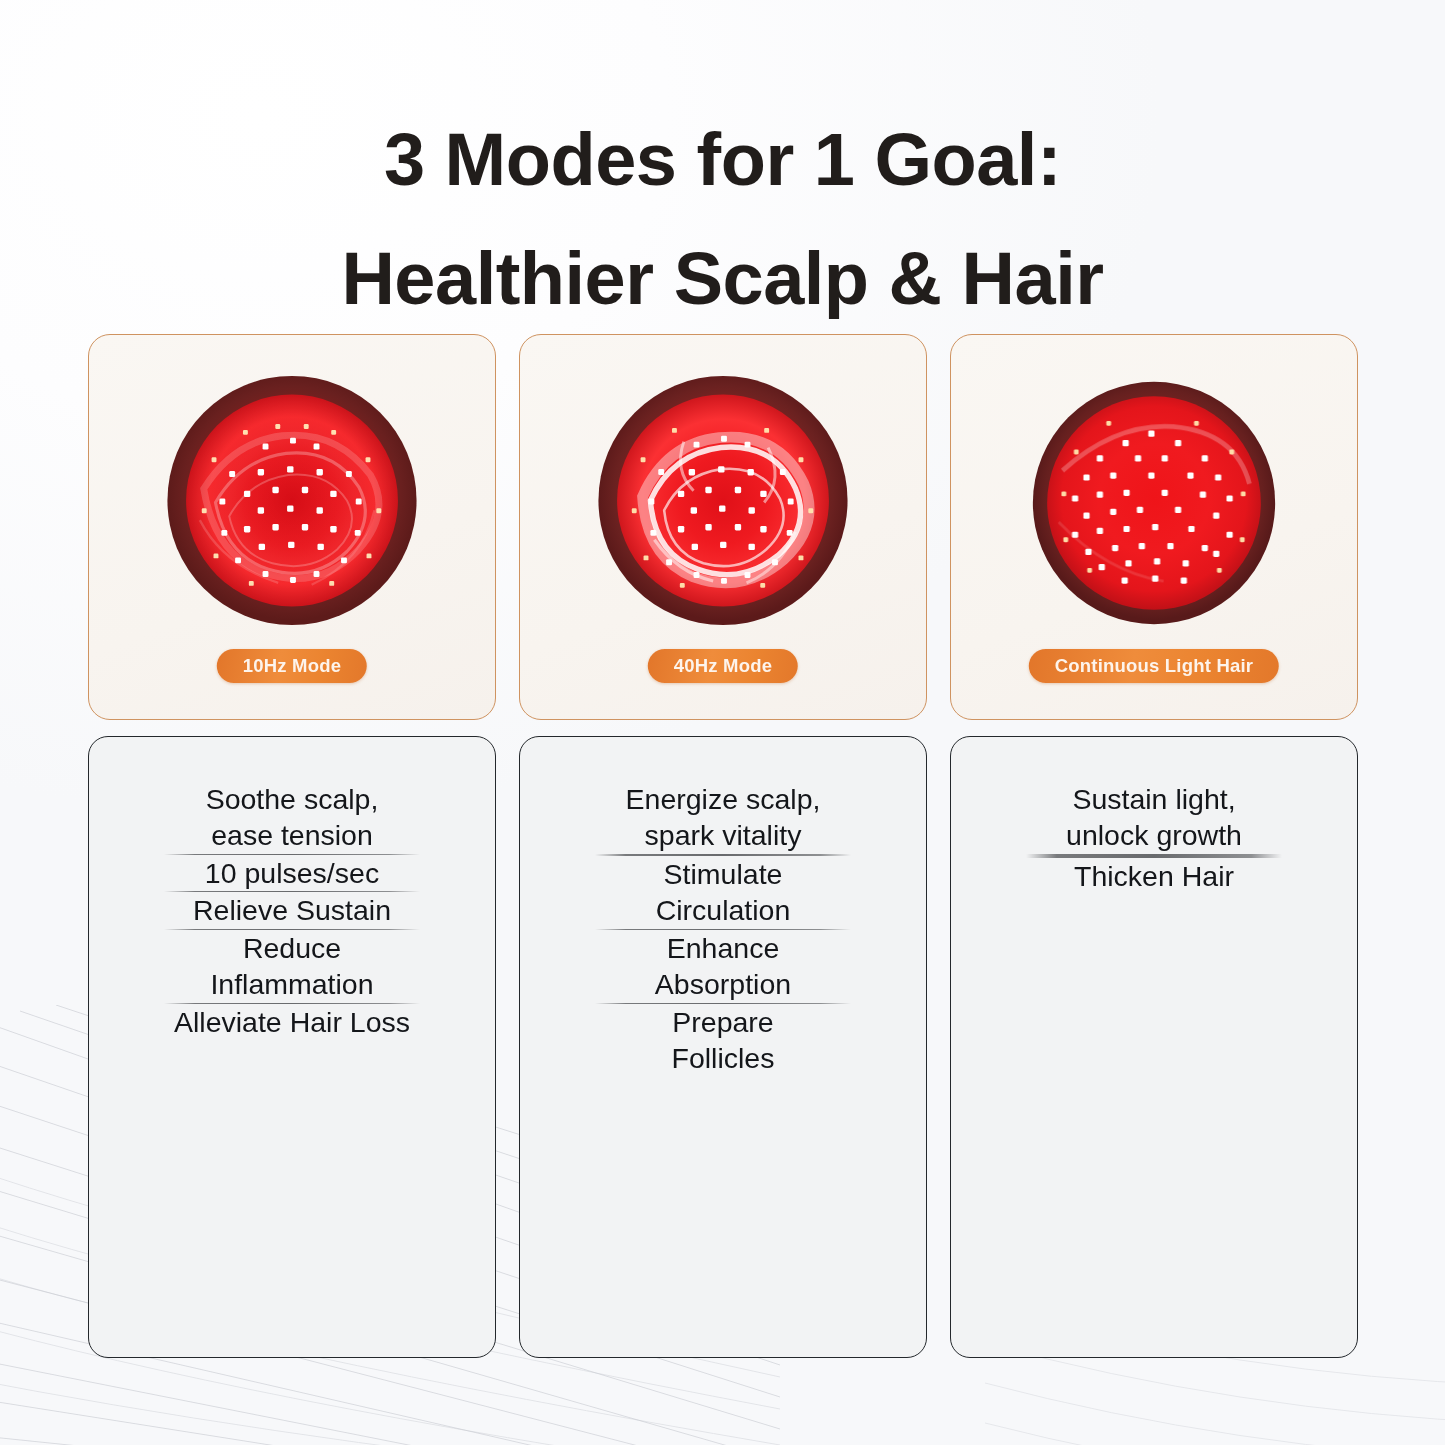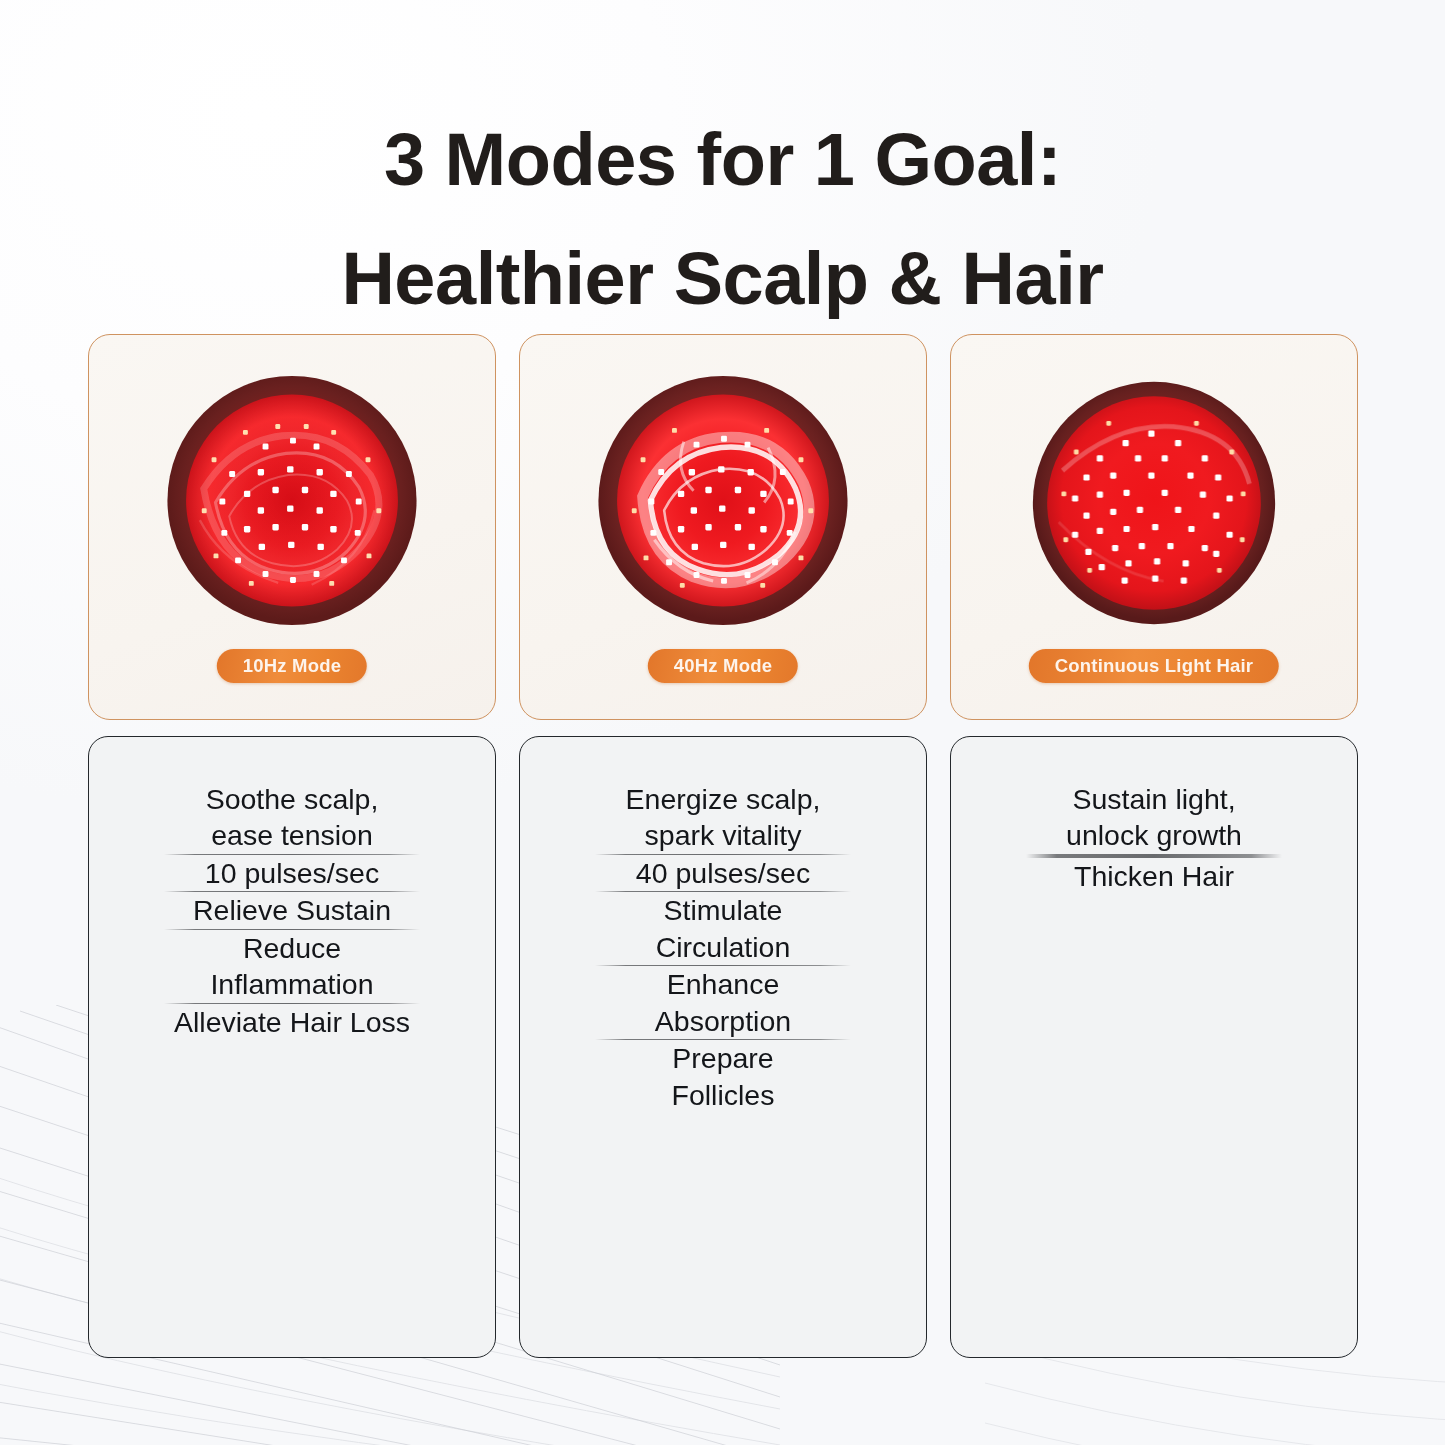--- a/index.html
+++ b/index.html
@@ -471,21 +471,20 @@
       <div class="feature">Reduce
 Inflammation</div>
       <div class="divider"></div>
       <div class="feature">Alleviate Hair Loss</div>
     </div>
 
     <div class="feature-card">
       <div class="feature">Energize scalp,
 spark vitality</div>
       <div class="divider"></div>
-      <div class="feature">40 pulses/sec</div>
       <div class="divider"></div>
       <div class="feature">Stimulate
 Circulation</div>
       <div class="divider"></div>
       <div class="feature">Enhance
 Absorption</div>
       <div class="divider"></div>
       <div class="feature">Prepare
 Follicles</div>
     </div>

